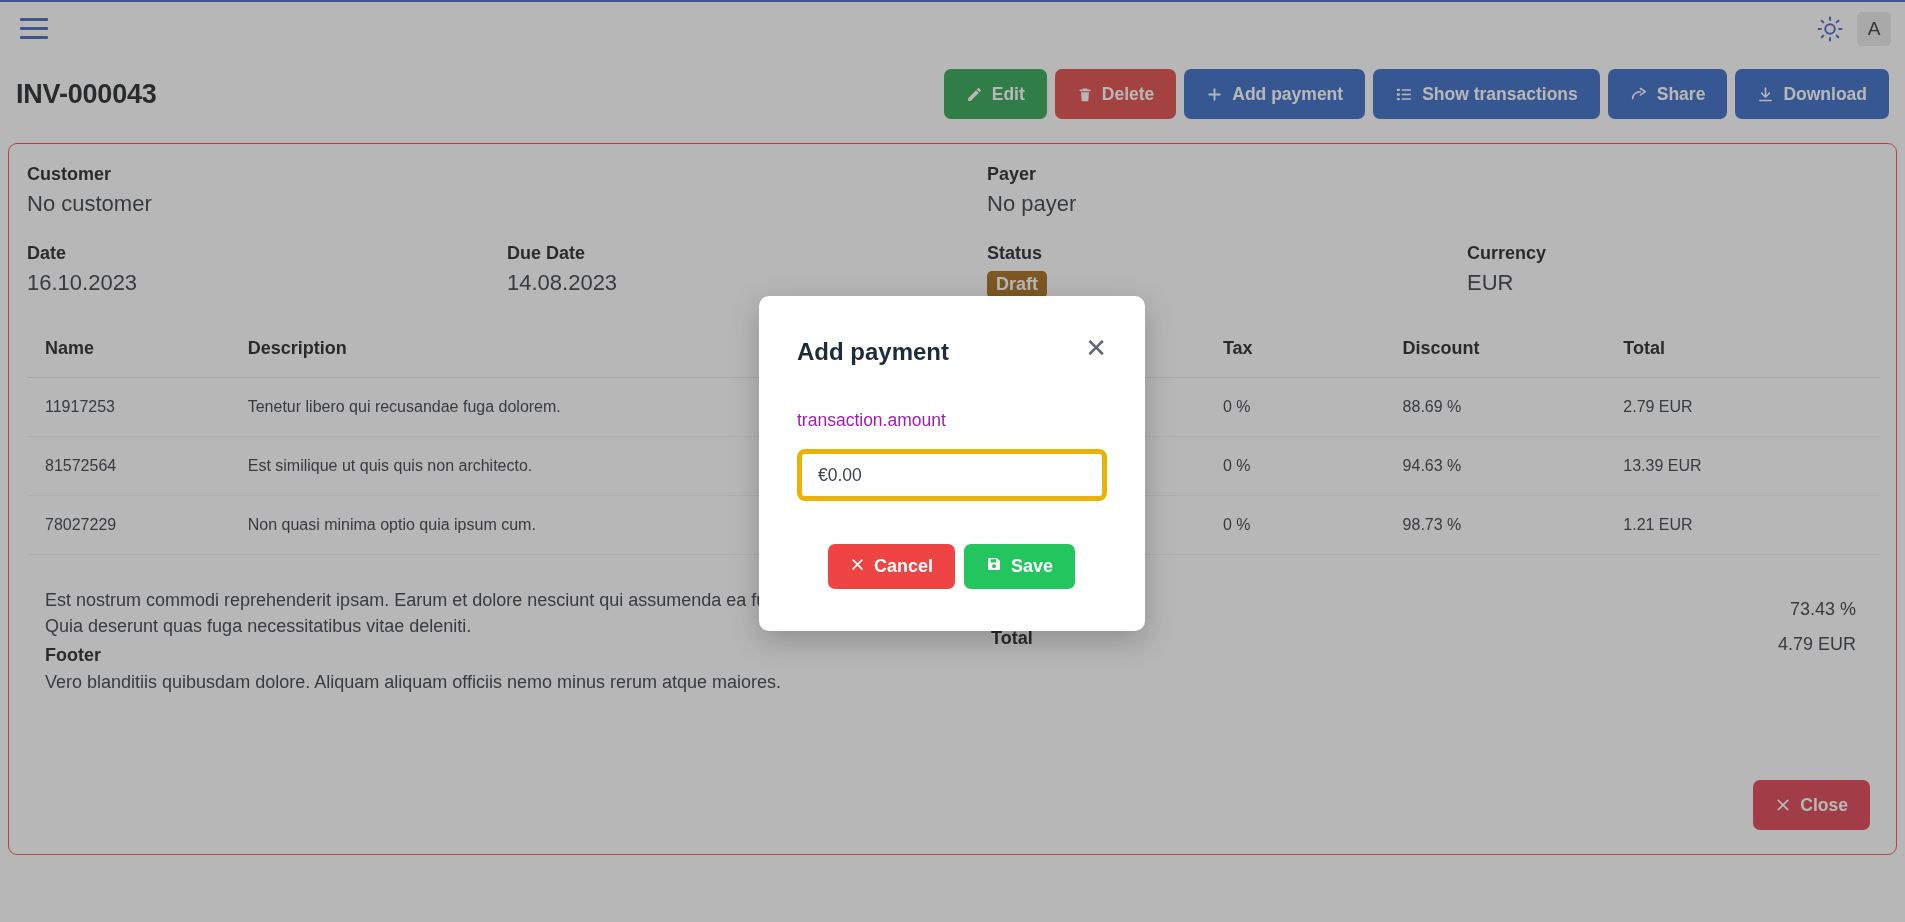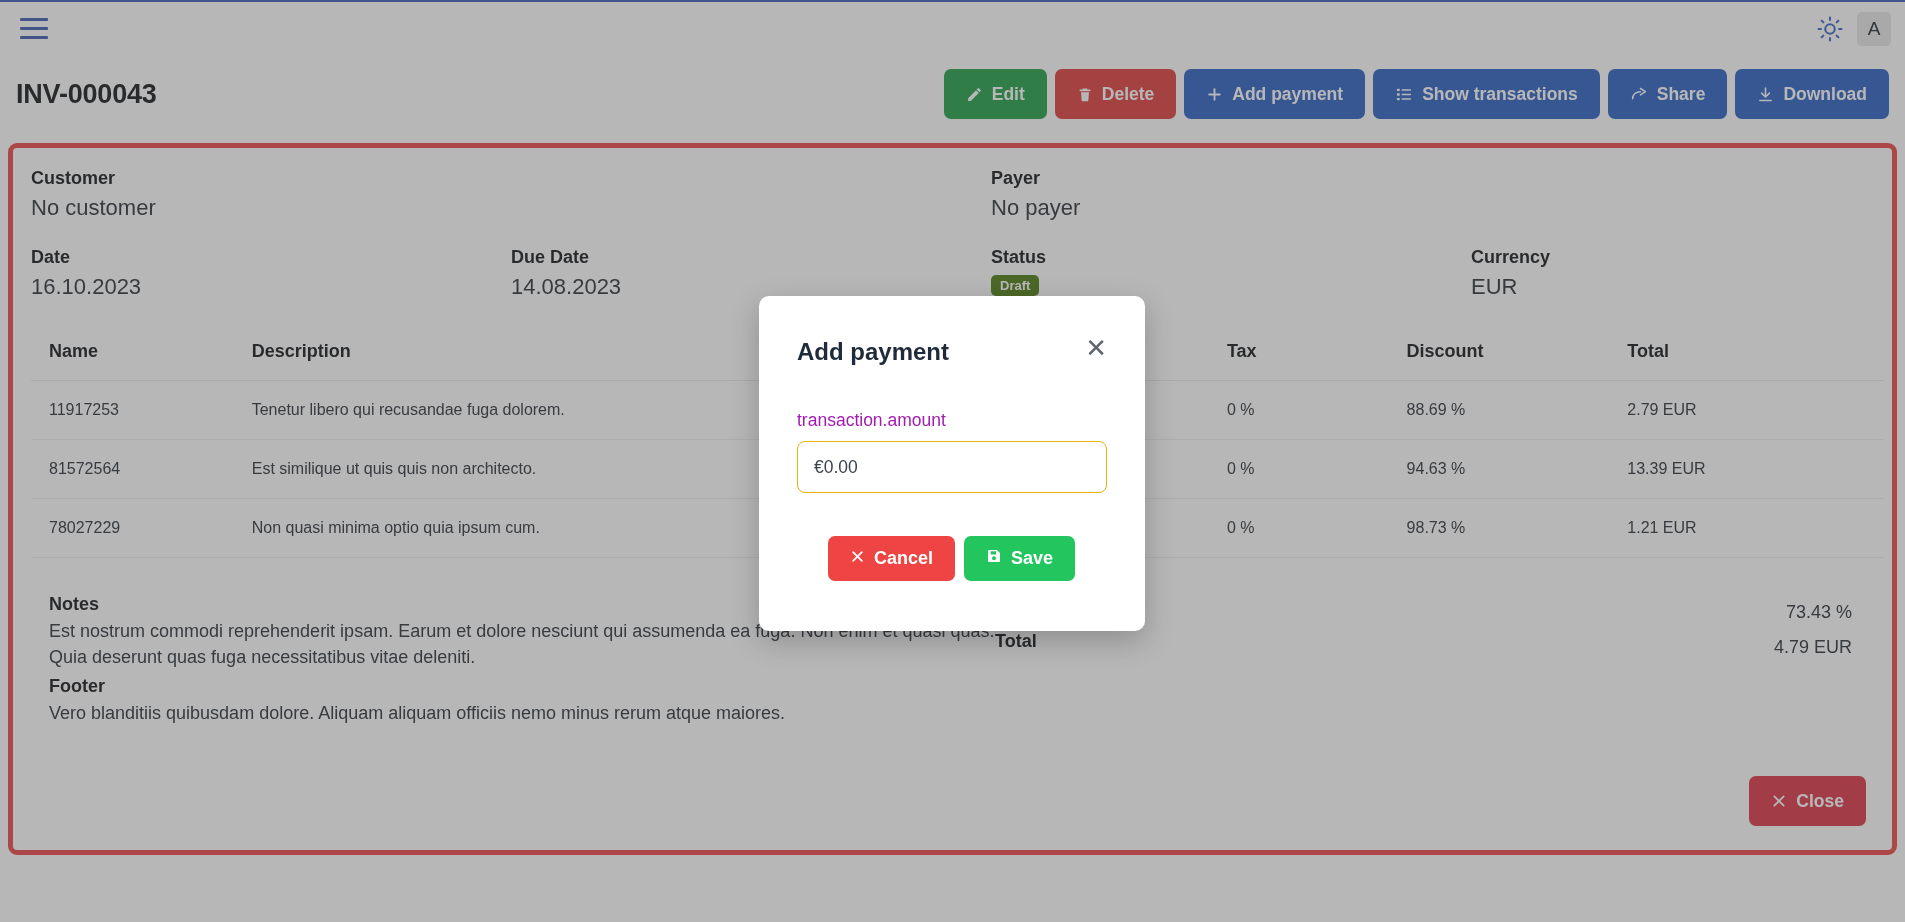--- a/index.html
+++ b/index.html
@@ -64,43 +64,43 @@
   .btn svg { display:block; }
   .btn-green  { background: #1f9e47; }
   .btn-red    { background: #e03b3b; }
   .btn-blue   { background: #2a5fc4; }
   .btn-darkred{ background: #dc3545; }
   
   .card {
     position: absolute; top: 143px; left: 8px;
     width: 1889px; height: 712px;
     background: #ffffff;
-    border: 5px solid #ef4444;
+    border: 1px solid #ef4444;
     border-radius: 9px;
     overflow: hidden;
   }
   .card-inner { padding: 16px 18px 0 18px; }
   .meta-grid {
     display: grid;
     grid-template-columns: 480px 480px 480px 1fr;
     row-gap: 0;
   }
   .meta-label {
     font-size: 18px; font-weight: bold; color: #111418;
     line-height: 29px;
   }
   .meta-value {
     font-size: 22px; color: #2b3138; line-height: 29px;
   }
   .meta-block { padding-bottom: 4px; }
   .meta-row2 { margin-top: 17px; }
   .badge {
     display: inline-block;
-    background: #4d7c0f; color: #ffffff;
-    font-size: 13px; font-weight: bold;
+    background: #a16207; color: #ffffff;
+    font-size: 18px; font-weight: bold;
     padding: 3px 9px; border-radius: 5px;
     margin-top: 3px;
   }
   
   table.items {
     width: 1853px; margin: 22px 0 0 0;
     border-collapse: collapse;
     table-layout: fixed;
   }
   table.items thead th {
@@ -163,22 +163,22 @@
   .modal-title { font-size: 24px; font-weight: bold; color: #1f2b3a; }
   .modal-close {
     font-size: 26px; line-height: 20px; color: #60666e;
     cursor: pointer; background: none; border: none;
     font-family: "Liberation Sans", sans-serif;
   }
   .field-label {
     font-size: 17.5px; color: #a21caf; margin-top: 44px;
   }
   .field-input {
-    margin-top: 10px; width: 310px; height: 52px;
-    border: 1px solid #eab308; border-radius: 8px;
+    margin-top: 18px; width: 310px; height: 52px;
+    border: 5px solid #eab308; border-radius: 8px;
     padding: 0 16px; font-size: 17.5px; color: #3c4450;
     font-family: "Liberation Sans", sans-serif;
     outline: none; background: #ffffff;
   }
   .field-input::placeholder { color: #3c4450; }
   .modal-actions {
     display: flex; gap: 9px; margin-top: 43px;
     justify-content: flex-start; padding-left: 31px;
   }
   .mbtn {
@@ -361,21 +361,20 @@
             <td class="col-price">72.3 EUR</td>
             <td class="col-tax">0 %</td>
             <td class="col-disc">98.73 %</td>
             <td class="col-total">1.21 EUR</td>
           </tr>
         </tbody>
       </table>
 
       <div class="bottom">
         <div class="notes-col">
-          <div class="sec-label">Notes</div>
           <div class="sec-text">Est nostrum commodi reprehenderit ipsam. Earum et dolore nesciunt qui assumenda ea fuga. Non enim et quasi quas. Quia deserunt quas fuga necessitatibus vitae deleniti.</div>
           <div class="sec-label" style="margin-top:2px;">Footer</div>
           <div class="sec-text">Vero blanditiis quibusdam dolore. Aliquam aliquam officiis nemo minus rerum atque maiores.</div>
         </div>
         <div class="sum-col">
           <div class="sum-row">
             <span class="sum-key">Discount</span>
             <span class="sum-val">73.43 %</span>
           </div>
           <div class="sum-row">

